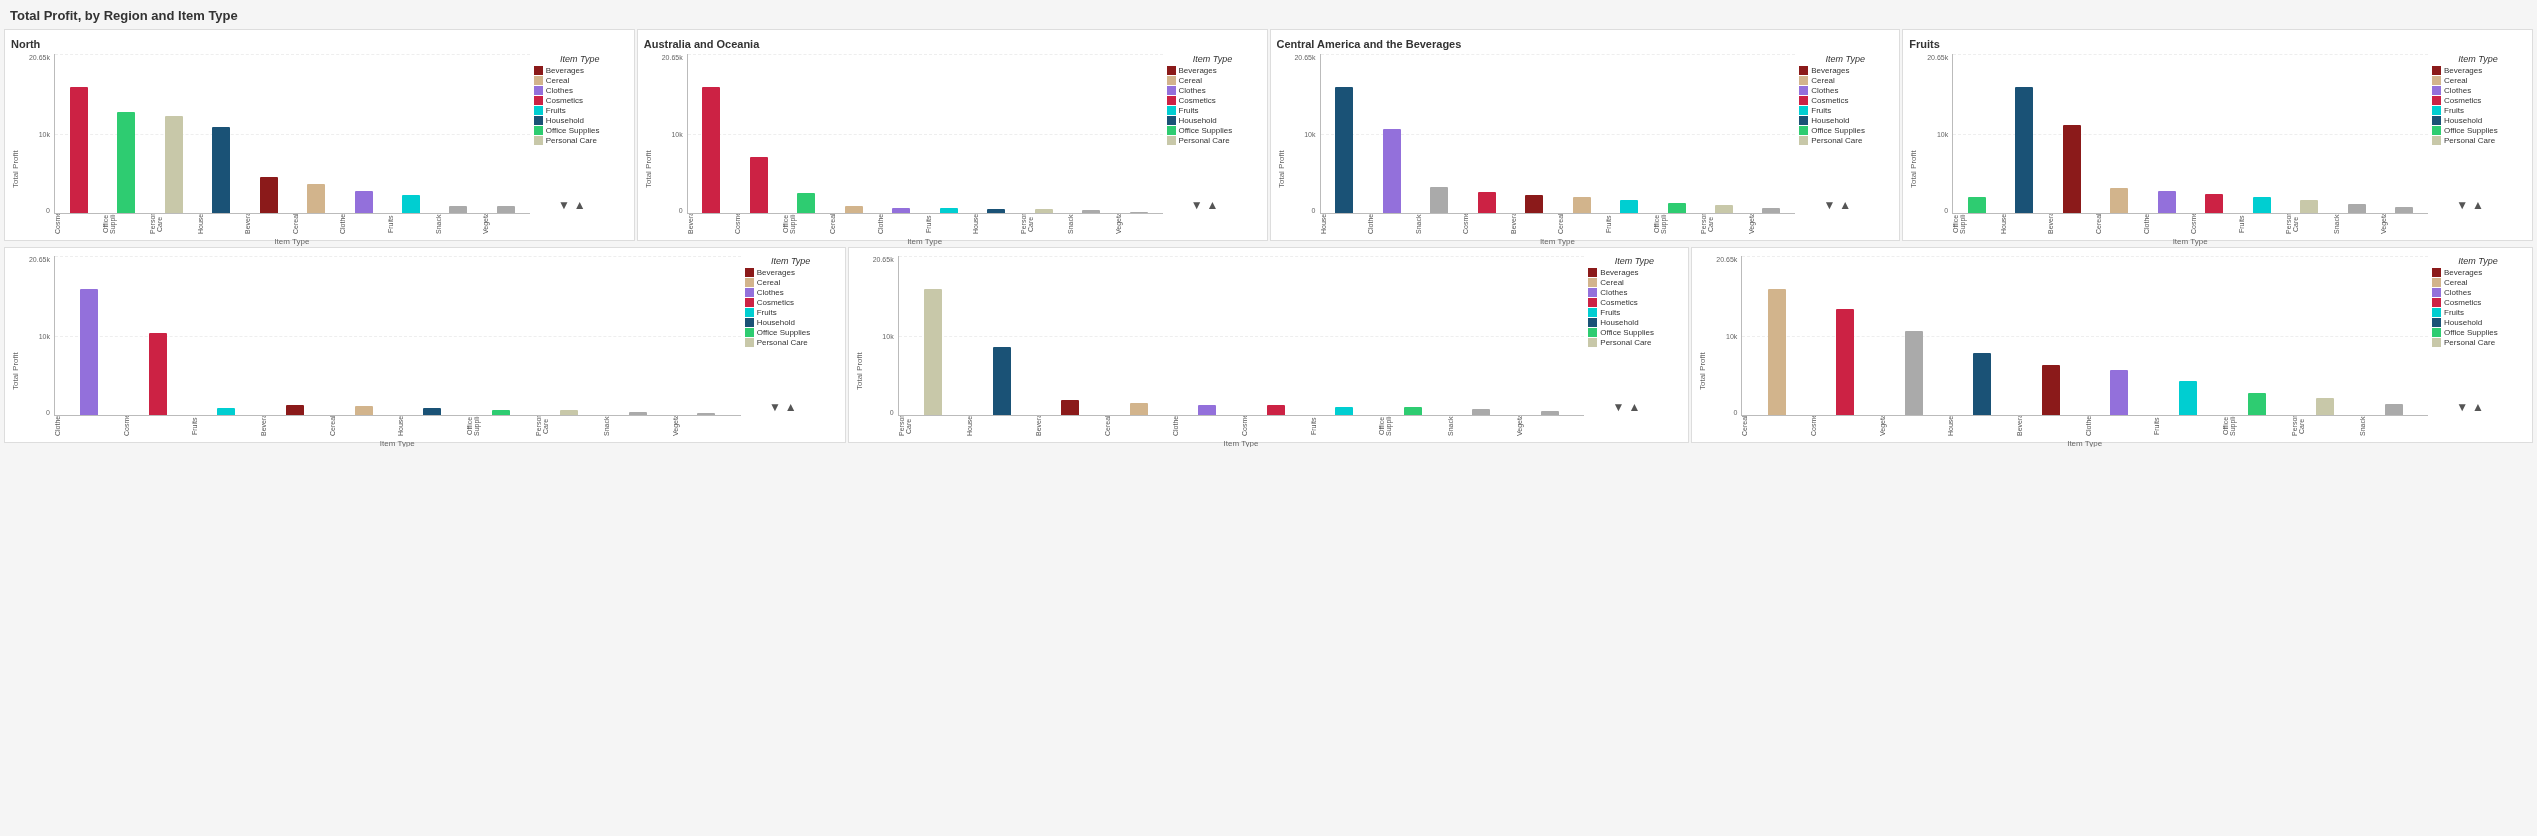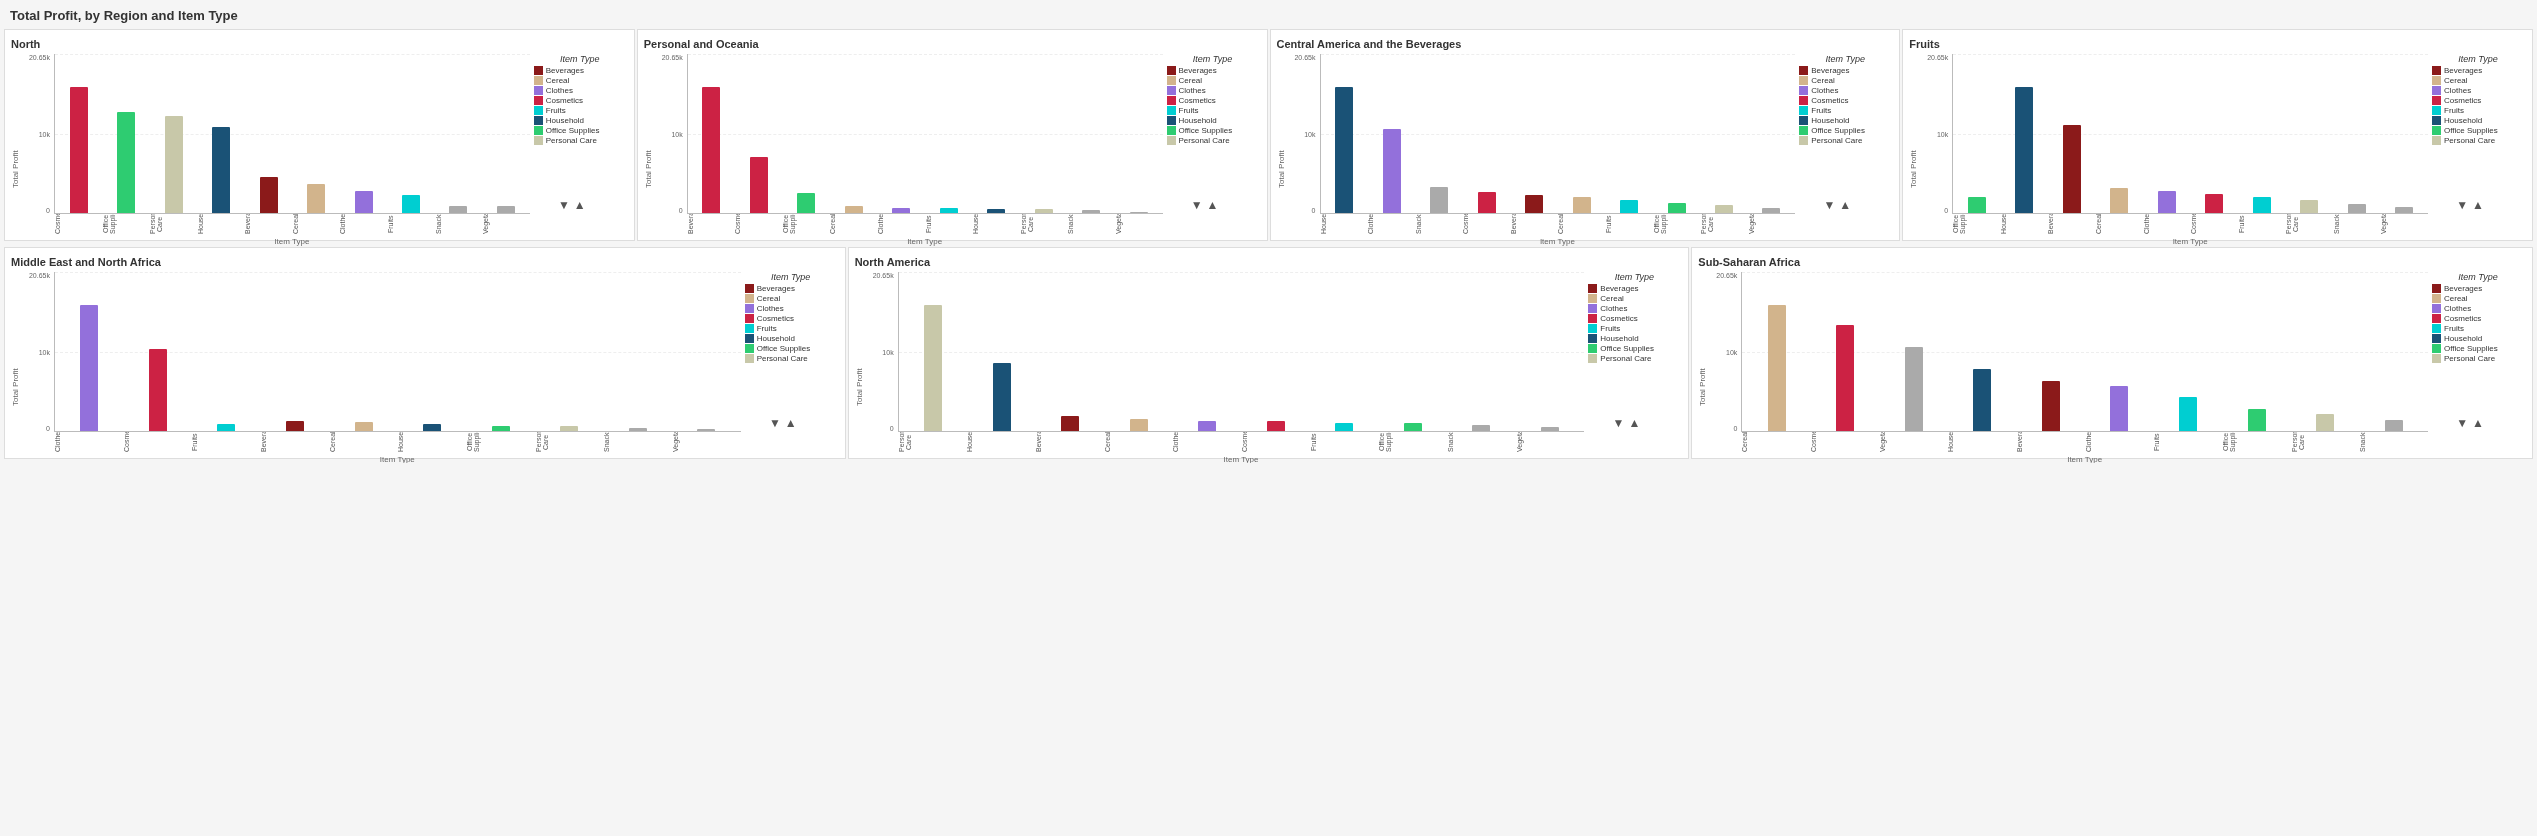--- a/index.html
+++ b/index.html
@@ -155,21 +155,21 @@
             </div>
           </div>
           <div style="position: absolute; right: 42px; bottom: 22px; display: flex; gap: 4px; font-size: 12px;">
             <span style="cursor: pointer; color: rgb(85, 85, 85);">▼</span>
             <span style="cursor: pointer; color: rgb(85, 85, 85);">▲</span>
           </div>
         </div>
       </div>
     </div>
     <div class="chart-panel">
-      <div class="chart-title">Personal and Oceania</div>
+      <div class="chart-title">Australia and Oceania</div>
       <div class="chart-area" style="height: 180px; position: relative;">
         <div class="chart-y-label" style="font-size: 8px; height: 130px;">Total Profit</div>
         <div style="flex: 1 1 0%; position: relative; height: 100%;">
           <div style="position: absolute; left: 0px; top: 0px; bottom: 20px; width: 28px; display: flex; flex-direction: column; justify-content: space-between; font-size: 7px; color: rgb(102, 102, 102); text-align: right; padding-right: 2px;">
             <span>20.65k</span>
             <span>10k</span>
             <span>0</span>
           </div>
           <div style="position: absolute; inset: 0px 98px 20px 30px; display: flex; align-items: flex-end; border-bottom: 1px solid rgb(187, 187, 187); border-left: 1px solid rgb(187, 187, 187); background: rgb(255, 255, 255);">
             <div style="position: absolute; left: 0px; right: 0px; top: 0px; border-top: 1px dashed rgb(238, 238, 238);"></div>
@@ -454,21 +454,20 @@
           <div style="position: absolute; right: 42px; bottom: 22px; display: flex; gap: 4px; font-size: 12px;">
             <span style="cursor: pointer; color: rgb(85, 85, 85);">▼</span>
             <span style="cursor: pointer; color: rgb(85, 85, 85);">▲</span>
           </div>
         </div>
       </div>
     </div>
   </div>
 <div id="bottom-charts" class="charts-bottom">
     <div class="chart-panel">
-      <div class="chart-title">Middle East and North Africa</div>
       <div class="chart-area" style="height: 180px; position: relative;">
         <div class="chart-y-label" style="font-size: 8px; height: 130px;">Total Profit</div>
         <div style="flex: 1 1 0%; position: relative; height: 100%;">
           <div style="position: absolute; left: 0px; top: 0px; bottom: 20px; width: 28px; display: flex; flex-direction: column; justify-content: space-between; font-size: 7px; color: rgb(102, 102, 102); text-align: right; padding-right: 2px;">
             <span>20.65k</span>
             <span>10k</span>
             <span>0</span>
           </div>
           <div style="position: absolute; inset: 0px 98px 20px 30px; display: flex; align-items: flex-end; border-bottom: 1px solid rgb(187, 187, 187); border-left: 1px solid rgb(187, 187, 187); background: rgb(255, 255, 255);">
             <div style="position: absolute; left: 0px; right: 0px; top: 0px; border-top: 1px dashed rgb(238, 238, 238);"></div>
@@ -553,21 +552,20 @@
             </div>
           </div>
           <div style="position: absolute; right: 42px; bottom: 22px; display: flex; gap: 4px; font-size: 12px;">
             <span style="cursor: pointer; color: rgb(85, 85, 85);">▼</span>
             <span style="cursor: pointer; color: rgb(85, 85, 85);">▲</span>
           </div>
         </div>
       </div>
     </div>
     <div class="chart-panel">
-      <div class="chart-title">North America</div>
       <div class="chart-area" style="height: 180px; position: relative;">
         <div class="chart-y-label" style="font-size: 8px; height: 130px;">Total Profit</div>
         <div style="flex: 1 1 0%; position: relative; height: 100%;">
           <div style="position: absolute; left: 0px; top: 0px; bottom: 20px; width: 28px; display: flex; flex-direction: column; justify-content: space-between; font-size: 7px; color: rgb(102, 102, 102); text-align: right; padding-right: 2px;">
             <span>20.65k</span>
             <span>10k</span>
             <span>0</span>
           </div>
           <div style="position: absolute; inset: 0px 98px 20px 30px; display: flex; align-items: flex-end; border-bottom: 1px solid rgb(187, 187, 187); border-left: 1px solid rgb(187, 187, 187); background: rgb(255, 255, 255);">
             <div style="position: absolute; left: 0px; right: 0px; top: 0px; border-top: 1px dashed rgb(238, 238, 238);"></div>
@@ -652,21 +650,20 @@
             </div>
           </div>
           <div style="position: absolute; right: 42px; bottom: 22px; display: flex; gap: 4px; font-size: 12px;">
             <span style="cursor: pointer; color: rgb(85, 85, 85);">▼</span>
             <span style="cursor: pointer; color: rgb(85, 85, 85);">▲</span>
           </div>
         </div>
       </div>
     </div>
     <div class="chart-panel">
-      <div class="chart-title">Sub-Saharan Africa</div>
       <div class="chart-area" style="height: 180px; position: relative;">
         <div class="chart-y-label" style="font-size: 8px; height: 130px;">Total Profit</div>
         <div style="flex: 1 1 0%; position: relative; height: 100%;">
           <div style="position: absolute; left: 0px; top: 0px; bottom: 20px; width: 28px; display: flex; flex-direction: column; justify-content: space-between; font-size: 7px; color: rgb(102, 102, 102); text-align: right; padding-right: 2px;">
             <span>20.65k</span>
             <span>10k</span>
             <span>0</span>
           </div>
           <div style="position: absolute; inset: 0px 98px 20px 30px; display: flex; align-items: flex-end; border-bottom: 1px solid rgb(187, 187, 187); border-left: 1px solid rgb(187, 187, 187); background: rgb(255, 255, 255);">
             <div style="position: absolute; left: 0px; right: 0px; top: 0px; border-top: 1px dashed rgb(238, 238, 238);"></div>

